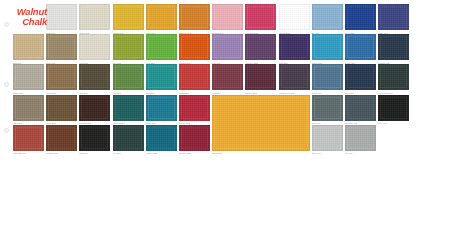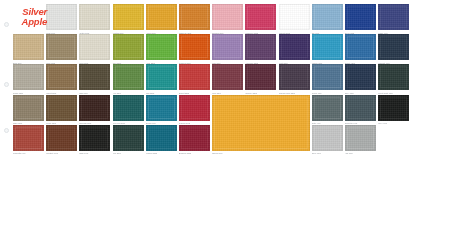--- a/index.html
+++ b/index.html
@@ -376,20 +376,20 @@
       </div>
       <div class="swatch-cell" style="left: 212.2px; top: 94.6px; width: 97.4px; height: 56.2px;">
         <div class="swatch-chip" style="background-color: rgb(238, 171, 46);">
           <div class="swatch-label">Saffron 2601</div>
         </div>
       </div>
       <div id="empty-cell" style="position: absolute; left: 378.2px; top: 124.8px; width: 31px; height: 26px;"></div>
     </div>
 
   <div id="brand-logo">
-    <span class="brand-line">Silver</span>
-    <span class="brand-line">Apple</span>
+    <span class="brand-line">Walnut</span>
+    <span class="brand-line">Chalk</span>
   </div>
 
 <div class="reg-dot" style="left: 4px; top: 22px;"></div>
     <div class="reg-dot" style="left: 4px; top: 82px;"></div>
     <div class="reg-dot" style="left: 4px; top: 128px;"></div>
   </div>
 
 </body></html>

